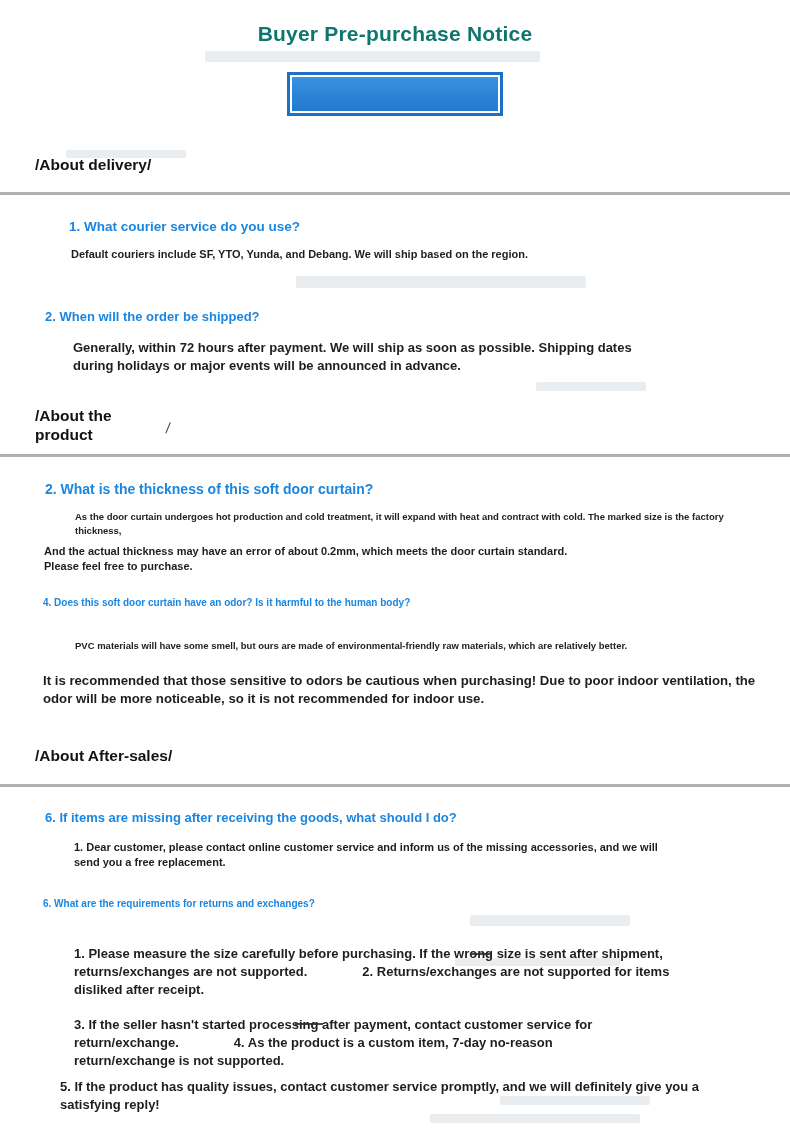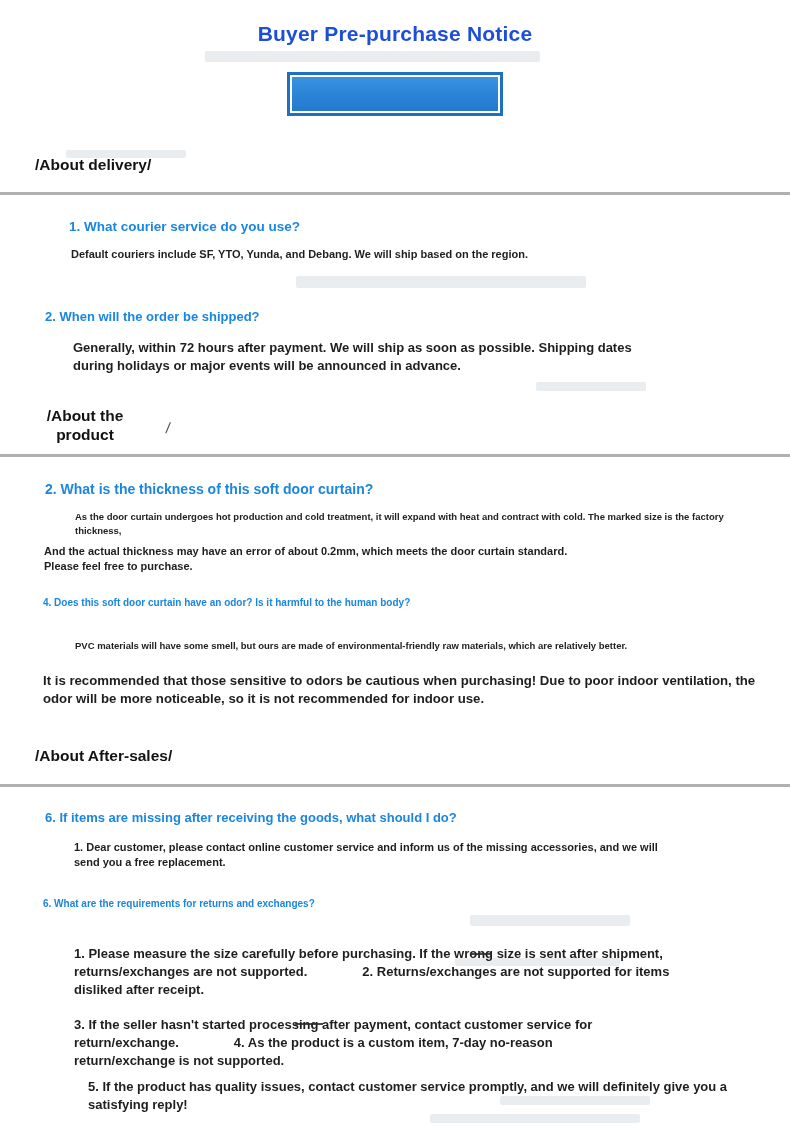--- a/index.html
+++ b/index.html
@@ -15,21 +15,21 @@
     margin: 0 auto;
   }
 
   .title {
     position: absolute;
     left: 0; top: 22px;
     width: 100%;
     text-align: center;
     font-size: 21px;
     font-weight: 700;
-    color: #1d4ed8;
+    color: #0f766e;
     letter-spacing: 0.2px;
   }
 
   .banner {
     position: absolute;
     left: 287px; top: 72px;
     width: 216px; height: 44px;
     border: 3px solid #1d70c4;
     background: linear-gradient(180deg, #3a94e2 0%, #2b83d6 55%, #2478ce 100%);
     box-shadow: inset 0 0 0 2px #ffffff;
@@ -42,21 +42,20 @@
     color: #ffffff;
     margin-top: 48px;
   }
 
   .sec-heading {
     position: absolute;
     font-size: 15.5px;
     font-weight: 700;
     color: #121212;
     line-height: 1.22;
-    text-align: center;
   }
   .heading-slash {
     position: absolute;
     font-size: 15px;
     font-weight: 400;
     color: #4a4a4a;
     transform: skewX(-8deg);
   }
 
   .rule {
@@ -160,20 +159,20 @@
   <div class="question q-15" style="left:43px; top:898px; width:400px;">6. What are the requirements for returns and exchanges?</div>
 
   <div class="answer a-13" style="left:74px; top:945px; width:600px;">
     <span>1. Please measure the size carefully before purchasing. If the wrong size is sent after shipment, returns/exchanges are not supported.</span><span class="seg-gap">2. Returns/exchanges are not supported for items disliked after receipt.</span>
   </div>
 
   <div class="answer a-13" style="left:74px; top:1016px; width:575px;">
     <span>3. If the seller hasn't started processing after payment, contact customer service for return/exchange.</span><span class="seg-gap">4. As the product is a custom item, 7-day no-reason return/exchange is not supported.</span>
   </div>
 
-  <div class="answer a-13" style="left:88px; top:1078px; width:640px;">
+  <div class="answer a-13" style="left:60px; top:1078px; width:640px;">
     <span>5. If the product has quality issues, contact customer service promptly, and we will definitely give you a satisfying reply!</span>
   </div>
 
   <div class="dash" style="left:470px; top:953px; width:22px;"></div>
   <div class="dash" style="left:295px; top:1023px; width:28px;"></div>
 
 </div>
 
 </body></html>

